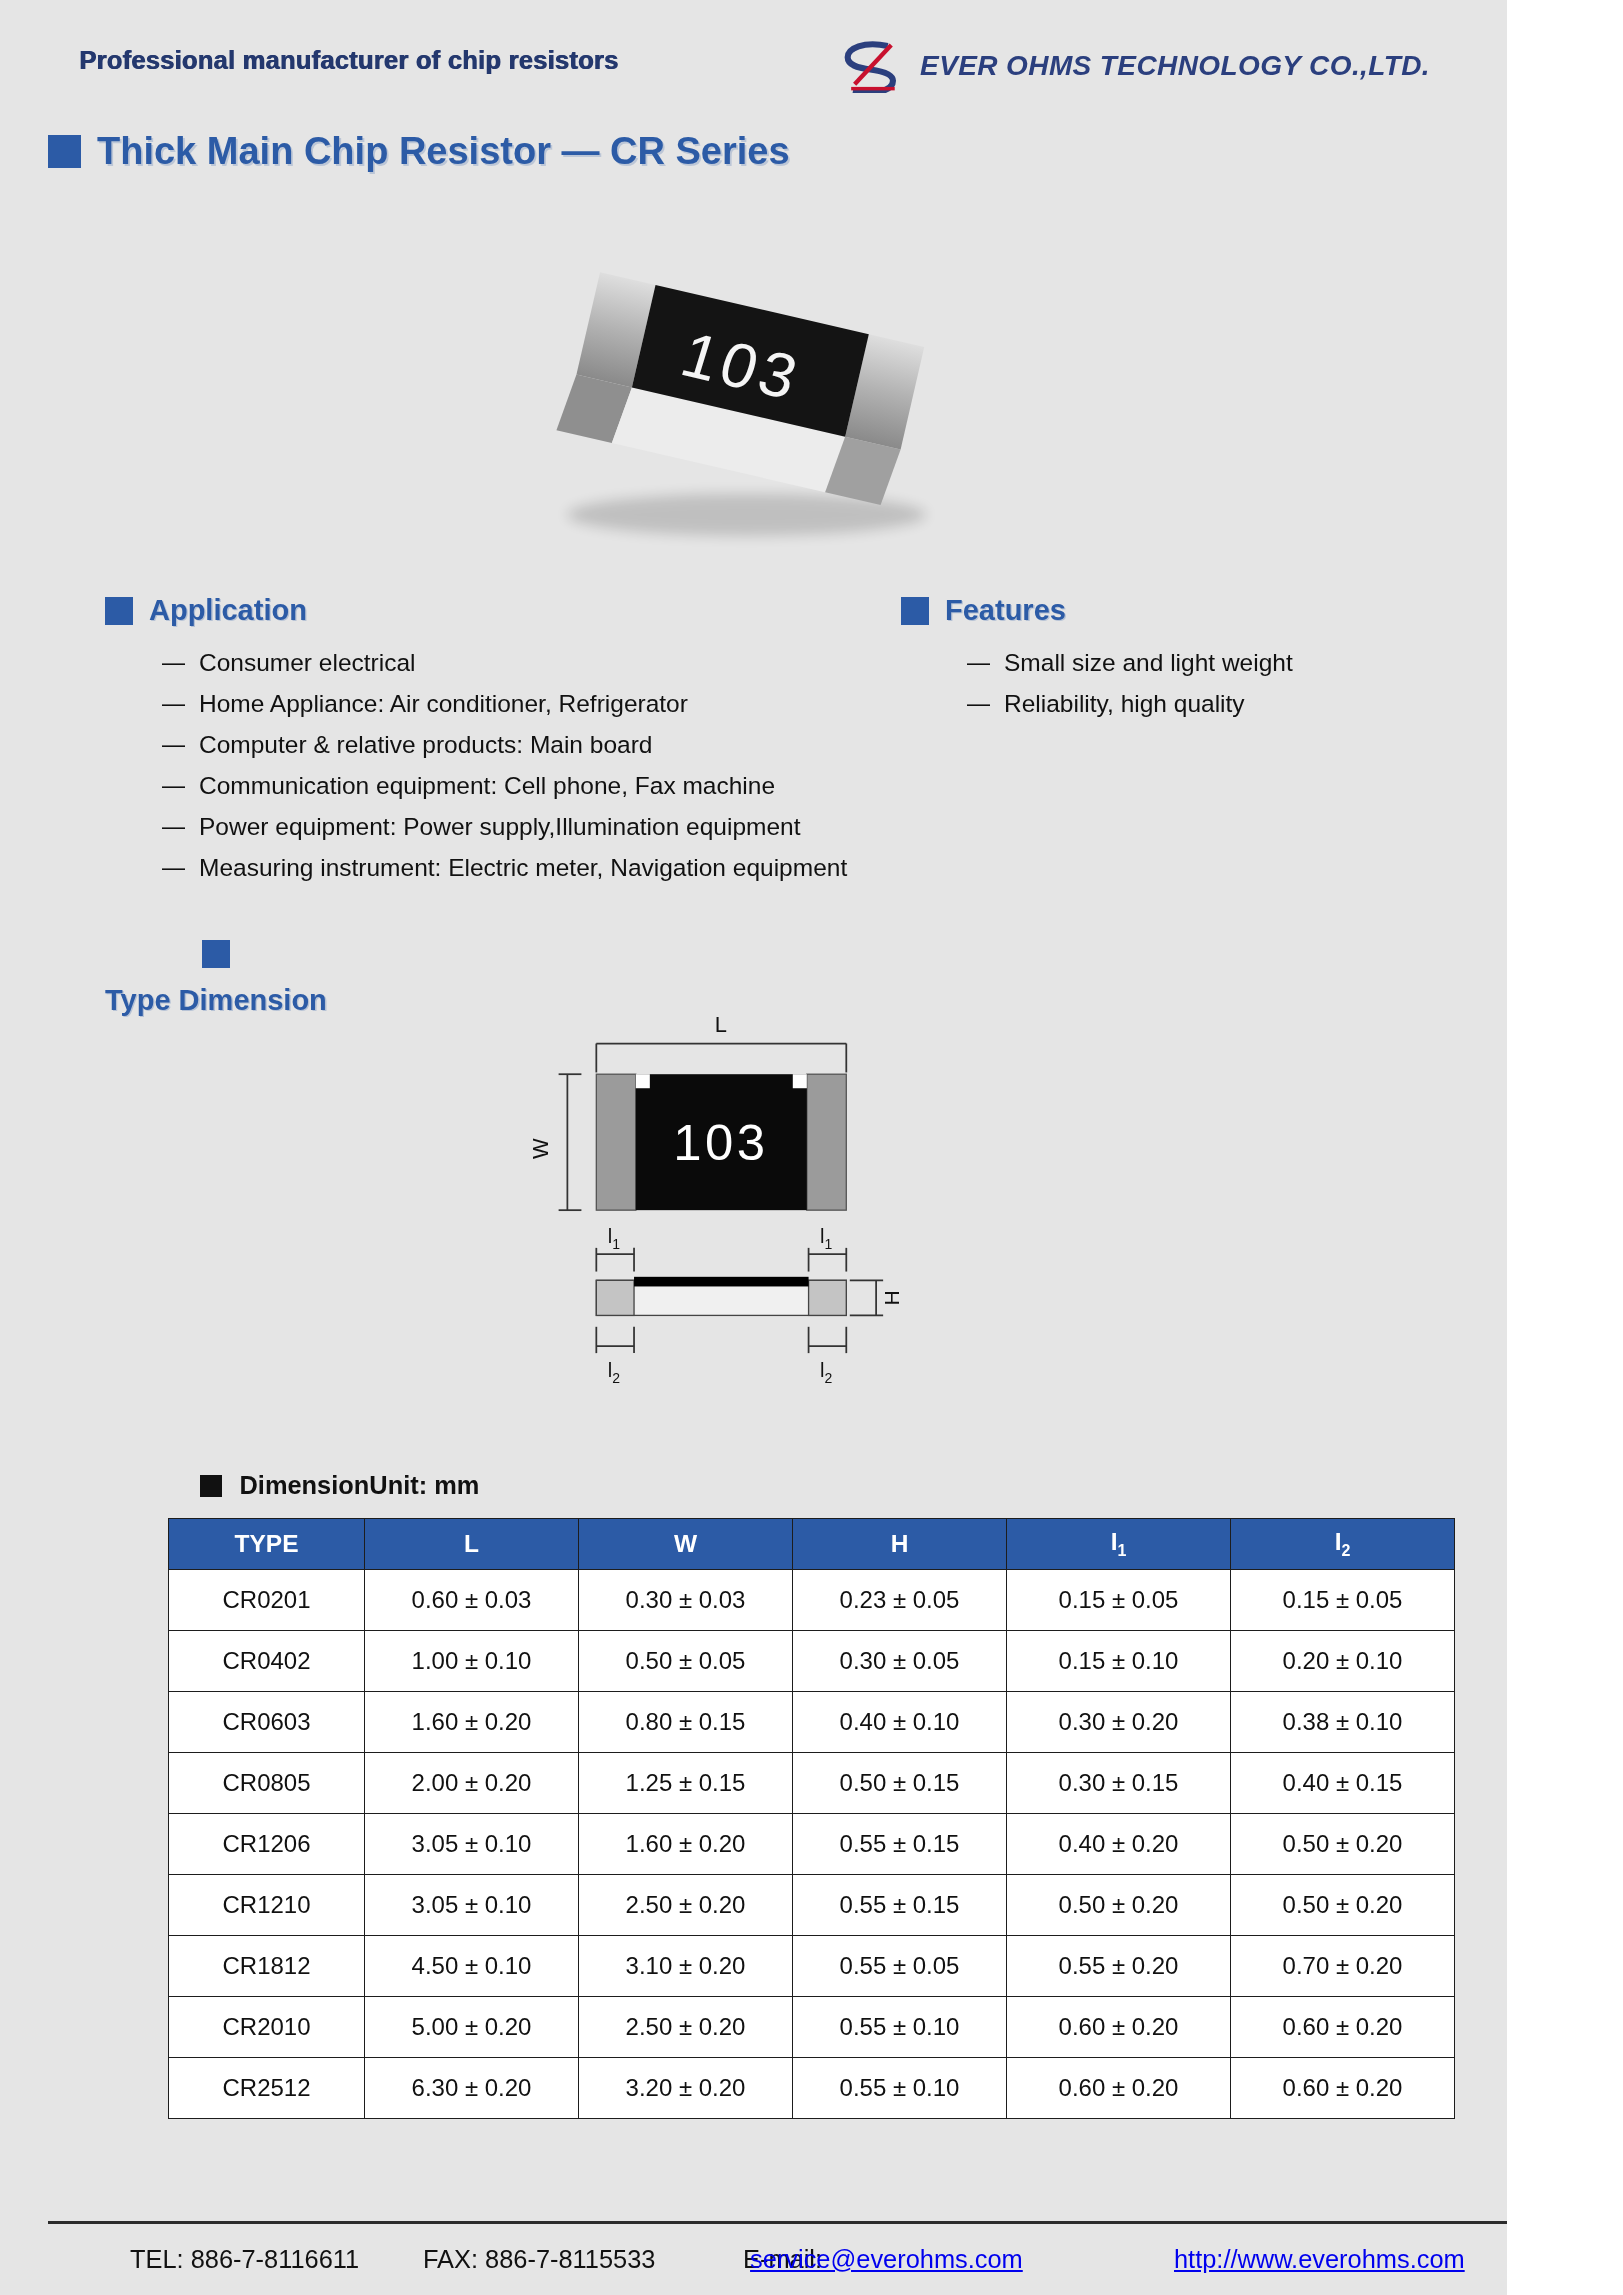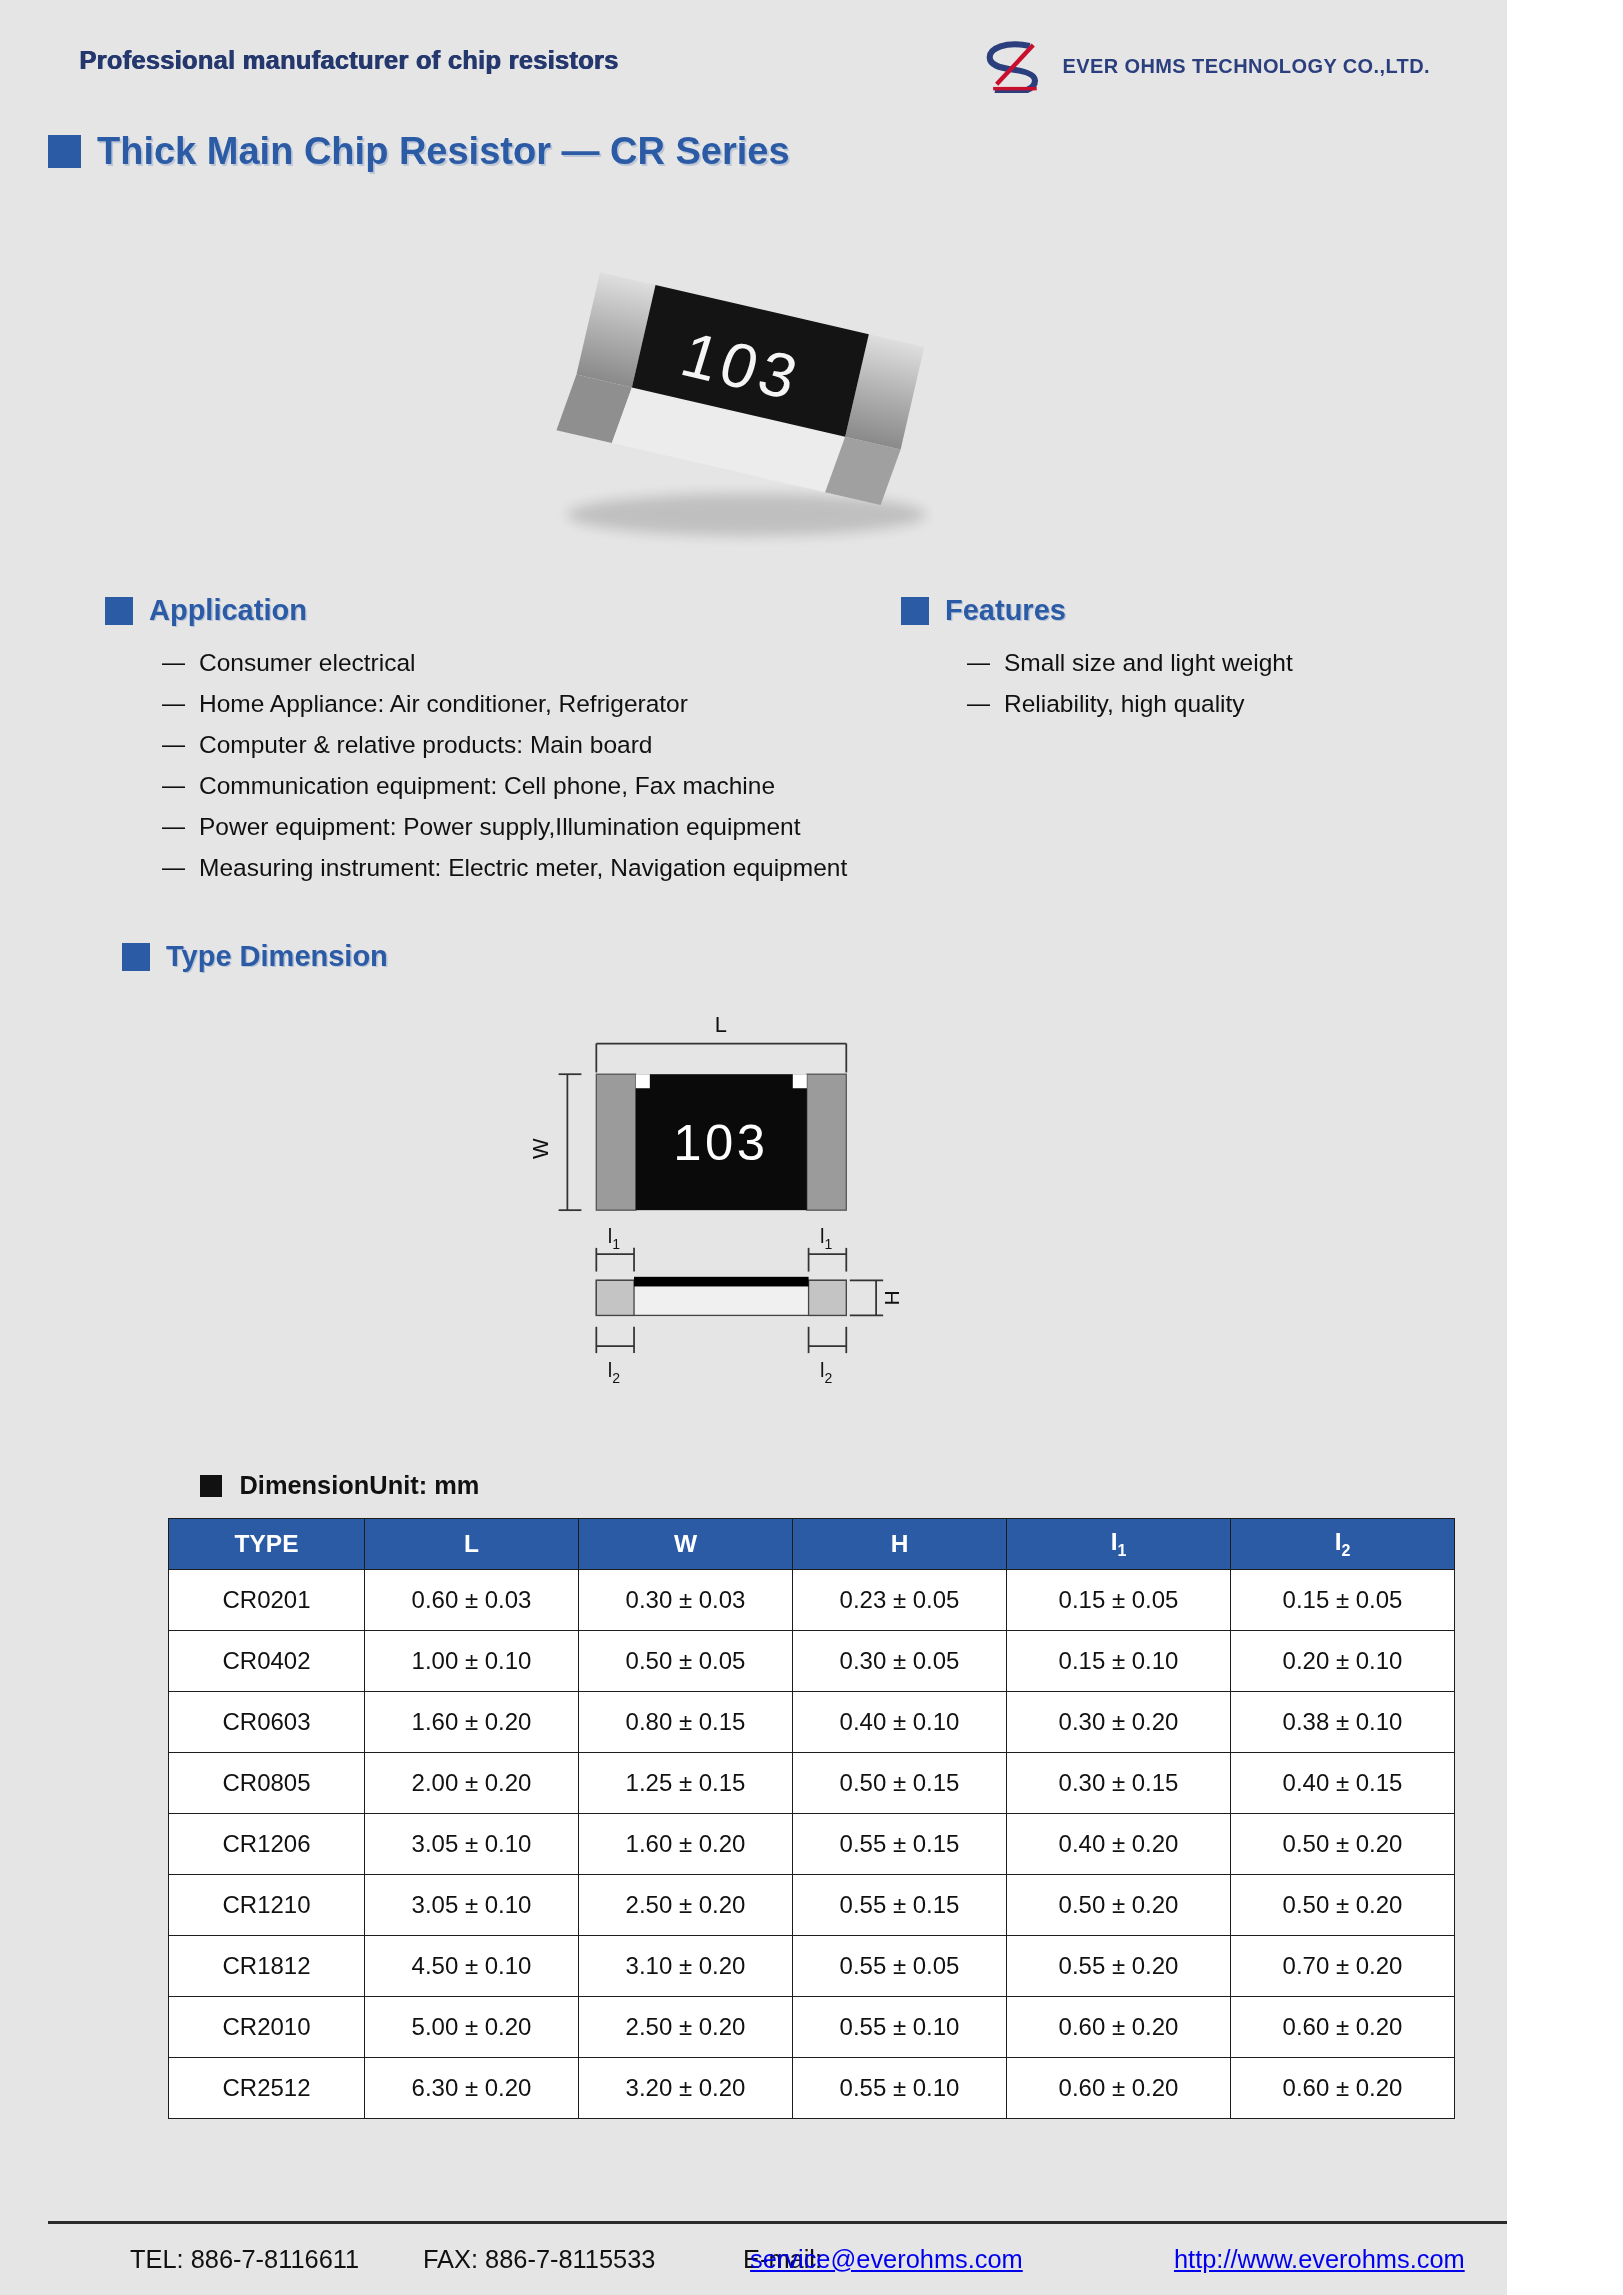--- a/index.html
+++ b/index.html
@@ -4,21 +4,21 @@
 <style>
   * { margin:0; padding:0; box-sizing:border-box; }
   html,body { background:#ffffff; }
   body { font-family:"Liberation Sans","DejaVu Sans",sans-serif; color:#111; }
   .page { position:relative; width:1507px; height:2295px; background:#e5e5e5; overflow:hidden; }
 
   
   .tagline { position:absolute; left:79px; top:46px; font-size:25.4px; font-weight:bold;
              color:#24386E; letter-spacing:0.3px; text-shadow:0.9px 0 0 #24386E; }
   .logo-block { position:absolute; right:77px; top:39px; display:flex; align-items:center; gap:10.5px; }
-  .company-name { font-size:20px; font-weight:bold; color:#2B3F7E; letter-spacing:0.4px; }
+  .company-name { font-size:28px; font-weight:bold; color:#2B3F7E; letter-spacing:0.4px;font-style:italic; }
 
   
   .head-row { position:absolute; display:flex; align-items:center; gap:16px; }
   .sq-blue { width:28px; height:28px; background:#2C5BA6; flex:0 0 auto; }
   .sq-blue.lg { width:33px; height:33px; }
   .sq-black { width:22px; height:22px; background:#111; flex:0 0 auto; }
   .sec-title { color:#2C5BA6; font-size:29px; font-weight:bold;
                text-shadow:1.3px 1.3px 0 rgba(44,91,166,.25); }
   .page-title { color:#2C5BA6; font-size:38px; font-weight:bold;
                 text-shadow:1.8px 1.8px 0 rgba(44,91,166,.22); }
@@ -115,21 +115,21 @@
 
   <div class="head-row" style="left:901px; top:594px;justify-content:center;">
     <div class="sq-blue"></div>
     <div class="sec-title">Features</div>
   </div>
   <ul class="plist" style="left:967px; top:642px;">
     <li>Small size and light weight</li>
     <li>Reliability, high quality</li>
   </ul>
 
-  <div class="head-row" style="left:122px; top:940px;">
+  <div class="head-row" style="left:105px; top:940px;flex-direction:column;">
     <div class="sq-blue"></div>
     <div class="sec-title">Type Dimension</div>
   </div>
 
   <svg class="dim-diagram" width="421" height="386" viewBox="0 0 480 440">
 
     <line x1="95" y1="45" x2="380" y2="45" stroke="#333" stroke-width="2"></line>
     <line x1="95" y1="45" x2="95" y2="78" stroke="#333" stroke-width="2"></line>
     <line x1="380" y1="45" x2="380" y2="78" stroke="#333" stroke-width="2"></line>
     <text x="237" y="32" text-anchor="middle" font-size="25" fill="#111">L</text>

